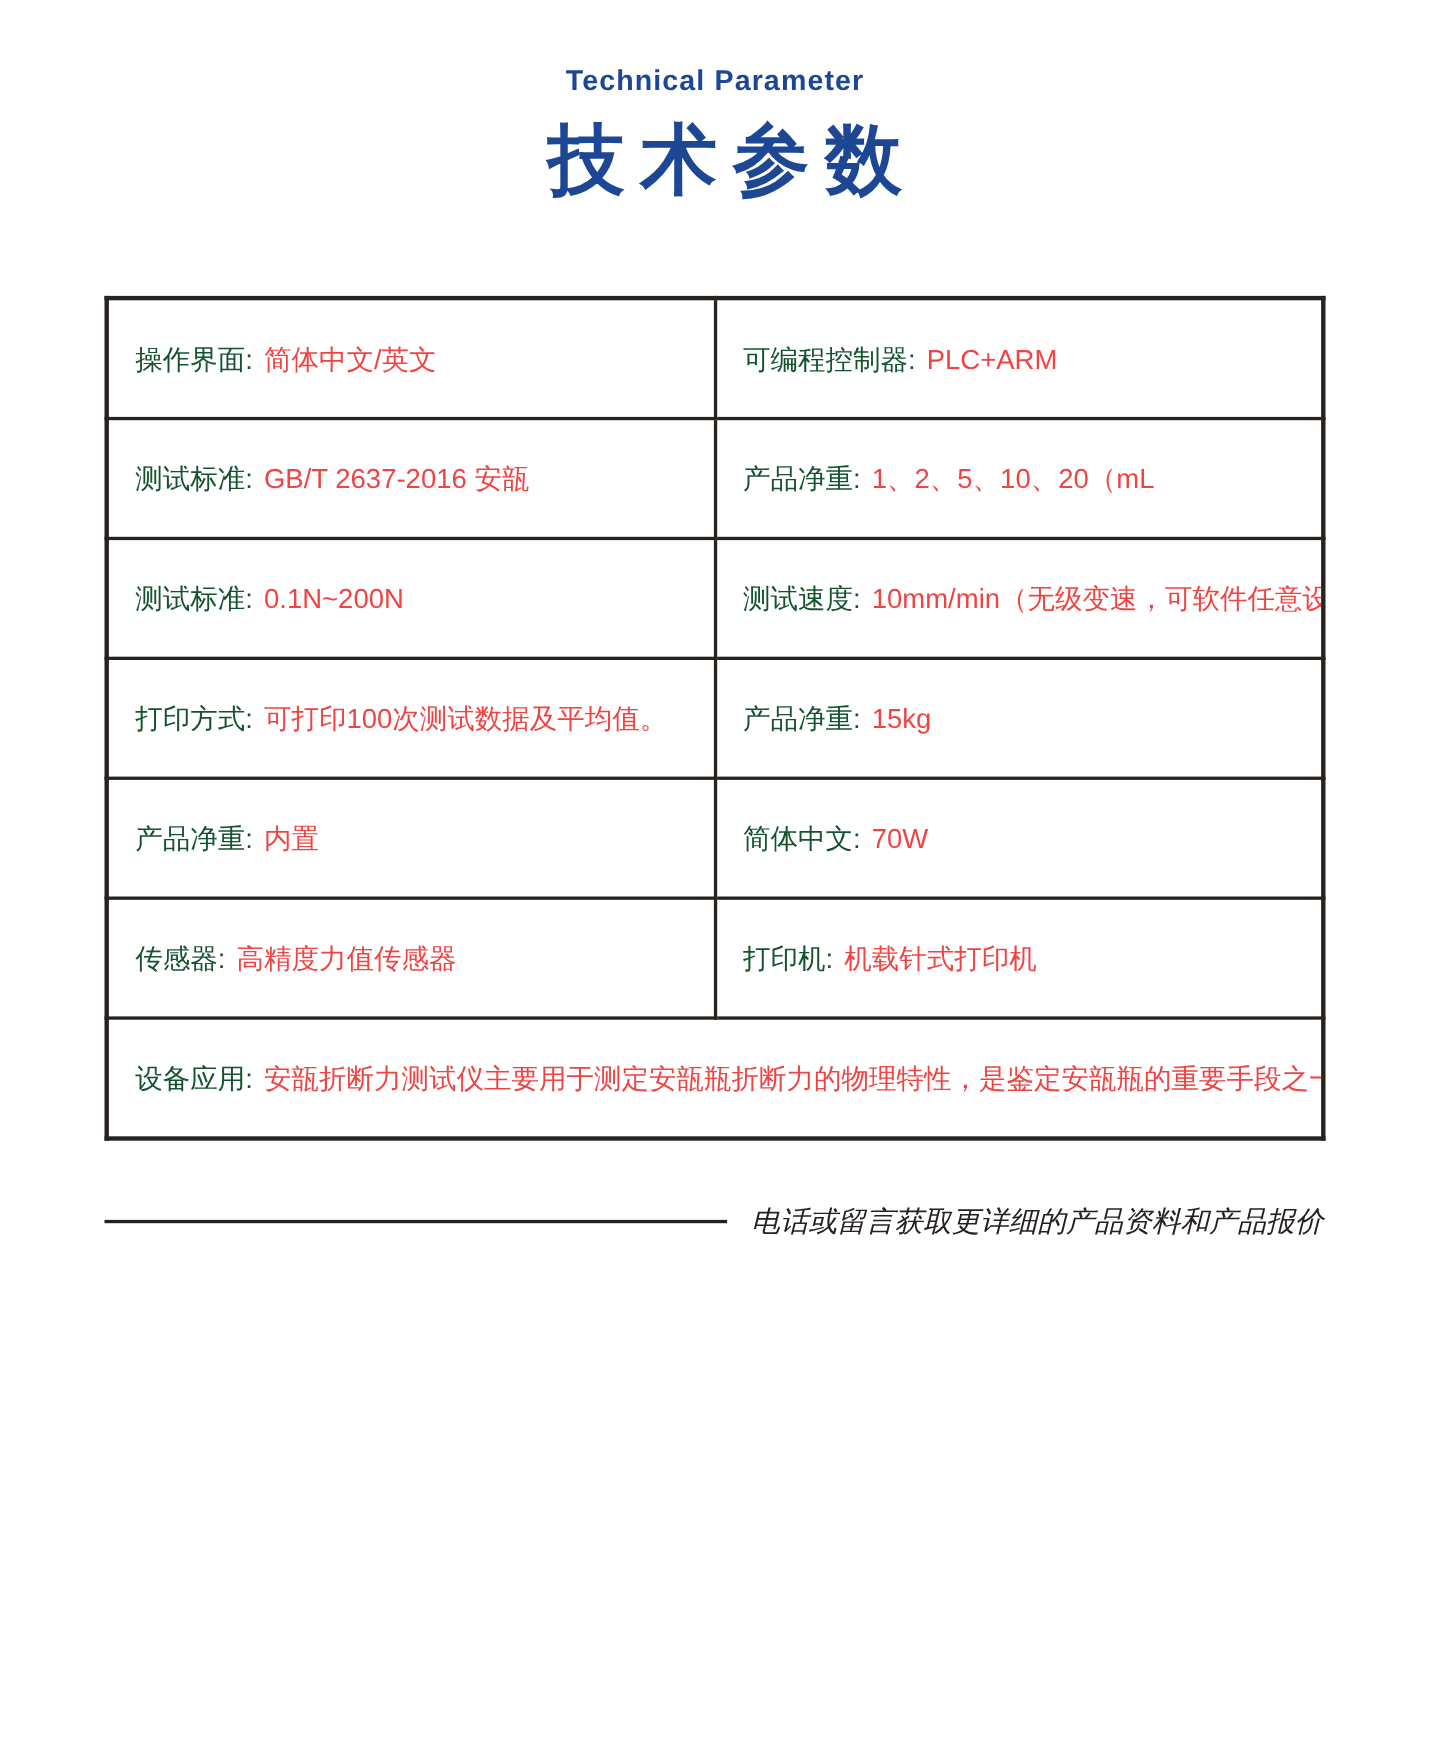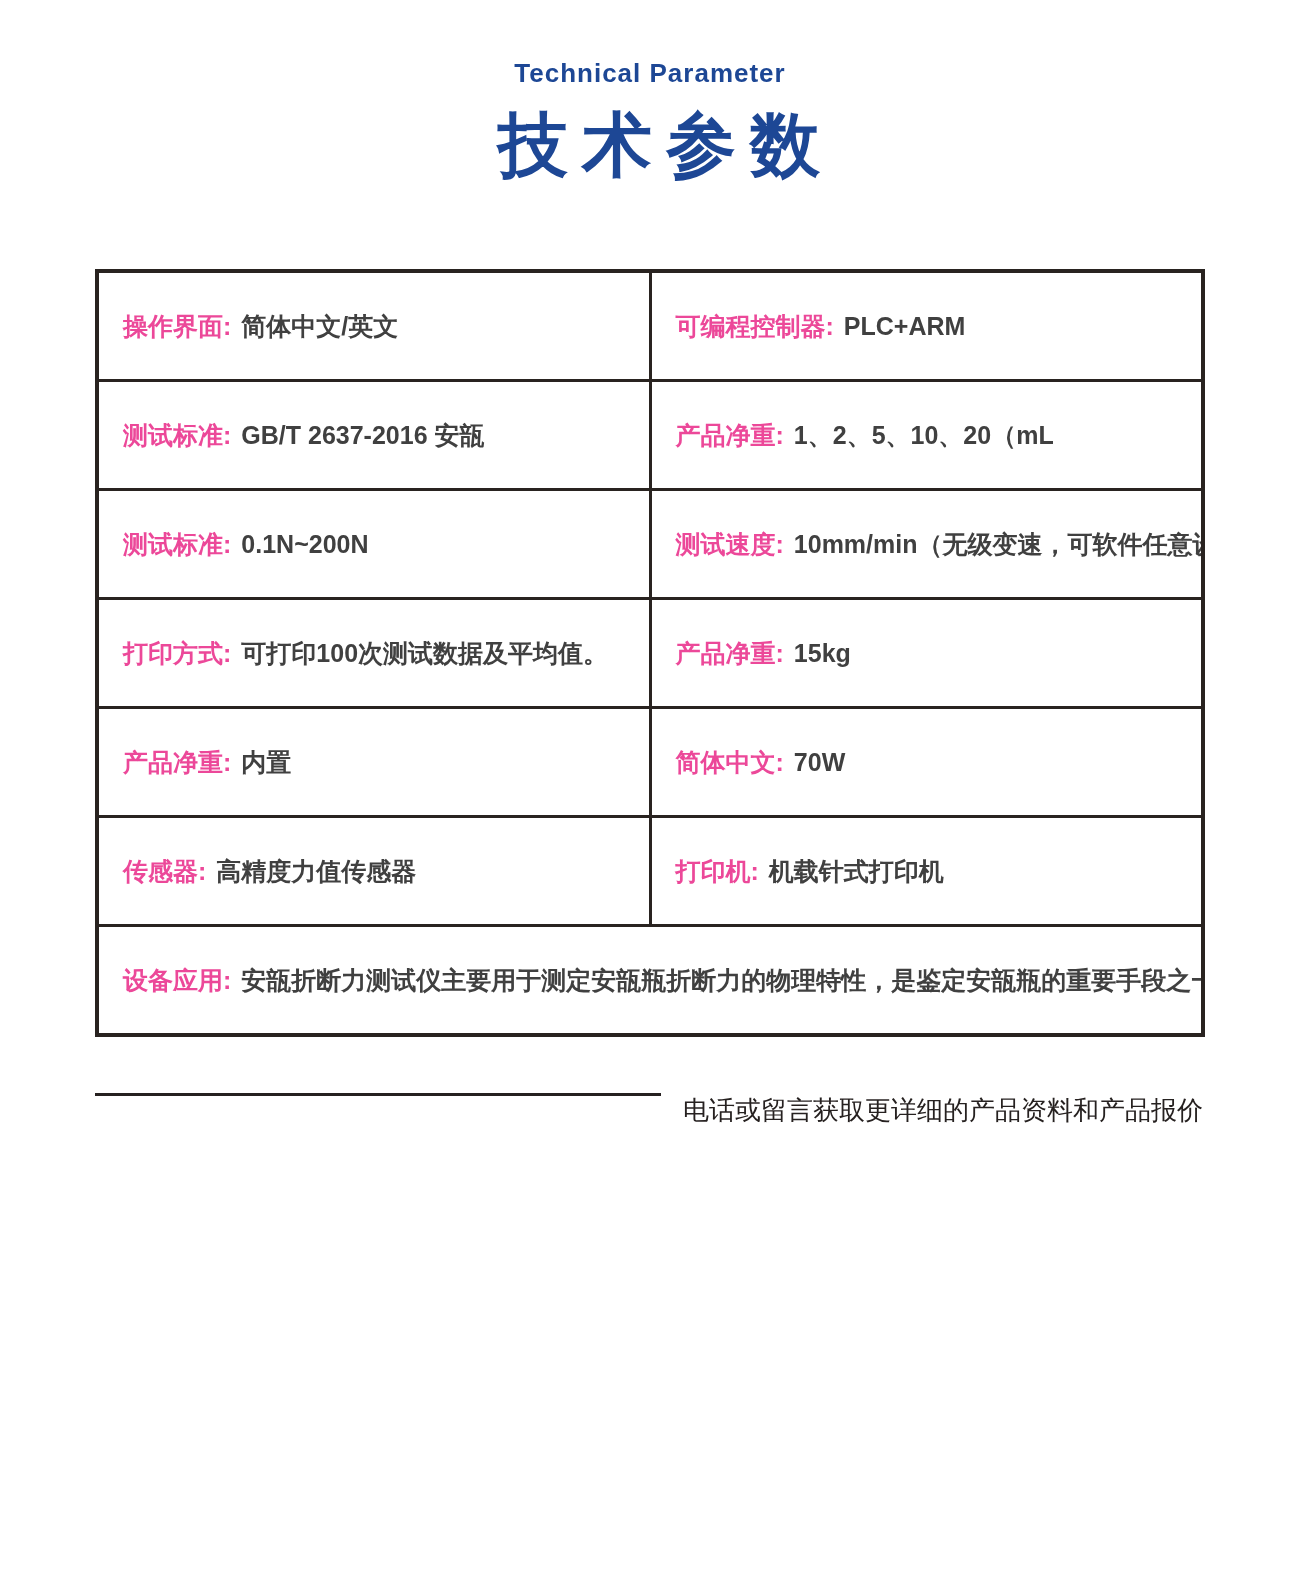--- a/index.html
+++ b/index.html
@@ -46,33 +46,35 @@
     border: 3px solid #292320;
     height: 106px;
     padding: 0 0 0 24px;
     vertical-align: middle;
     font-size: 25px;
     color: #262120;
     overflow: hidden;
     white-space: nowrap;
   }
   .cell-label {
-    color: #ec4899;
-    font-weight: bold;
+    color: #14532d;
+    font-weight: normal;
     margin-right: 10px;
   }
   .cell-value {
-    color: #404040;
-    font-weight: bold;
+    color: #ef4444;
+    font-weight: normal;
   }
   .footer {
     display: flex;
+    align-items: center;
     margin-top: 56px;
     margin-left: 95px;
     width: 1110px;
+    font-style: italic;
   }
   .footer-line {
     width: 566px;
     height: 3px;
     background: #262120;
     flex: none;
   }
   .footer-note {
     margin-left: 22px;
     font-size: 26px;

